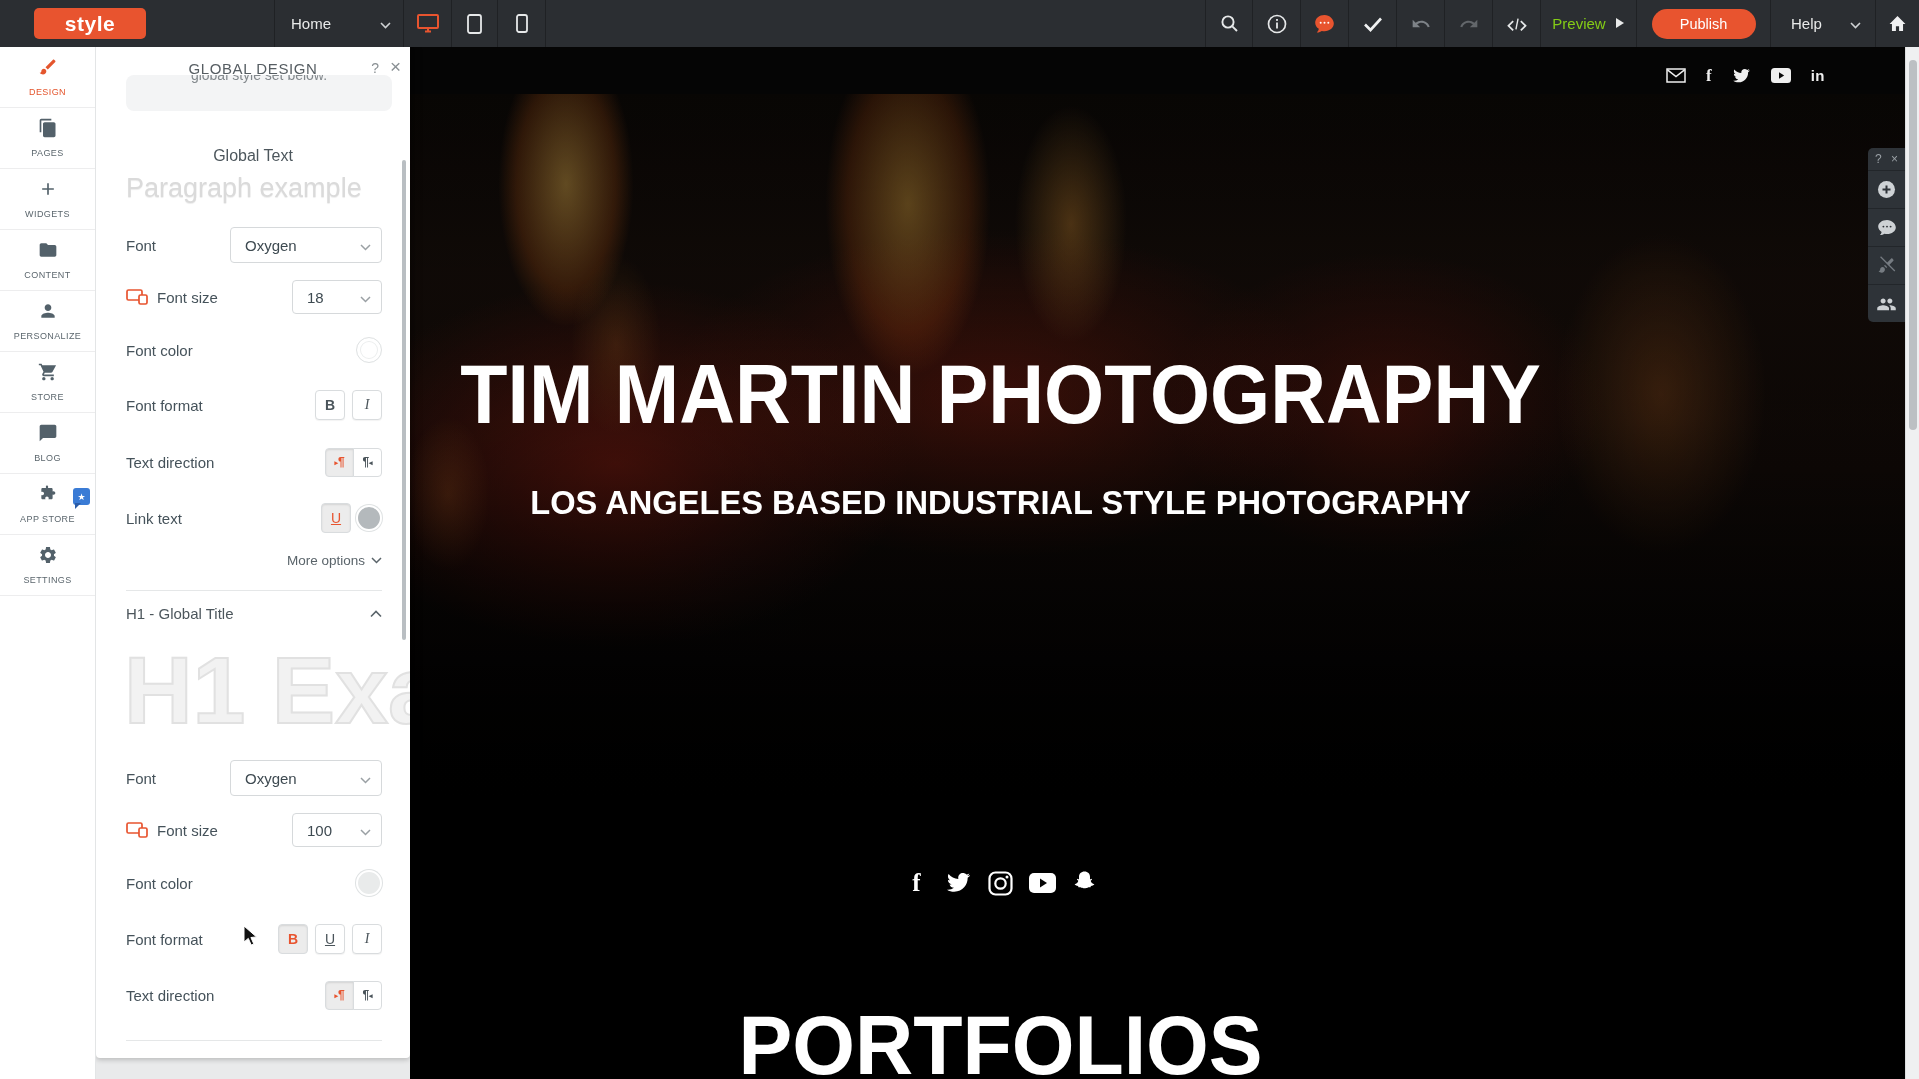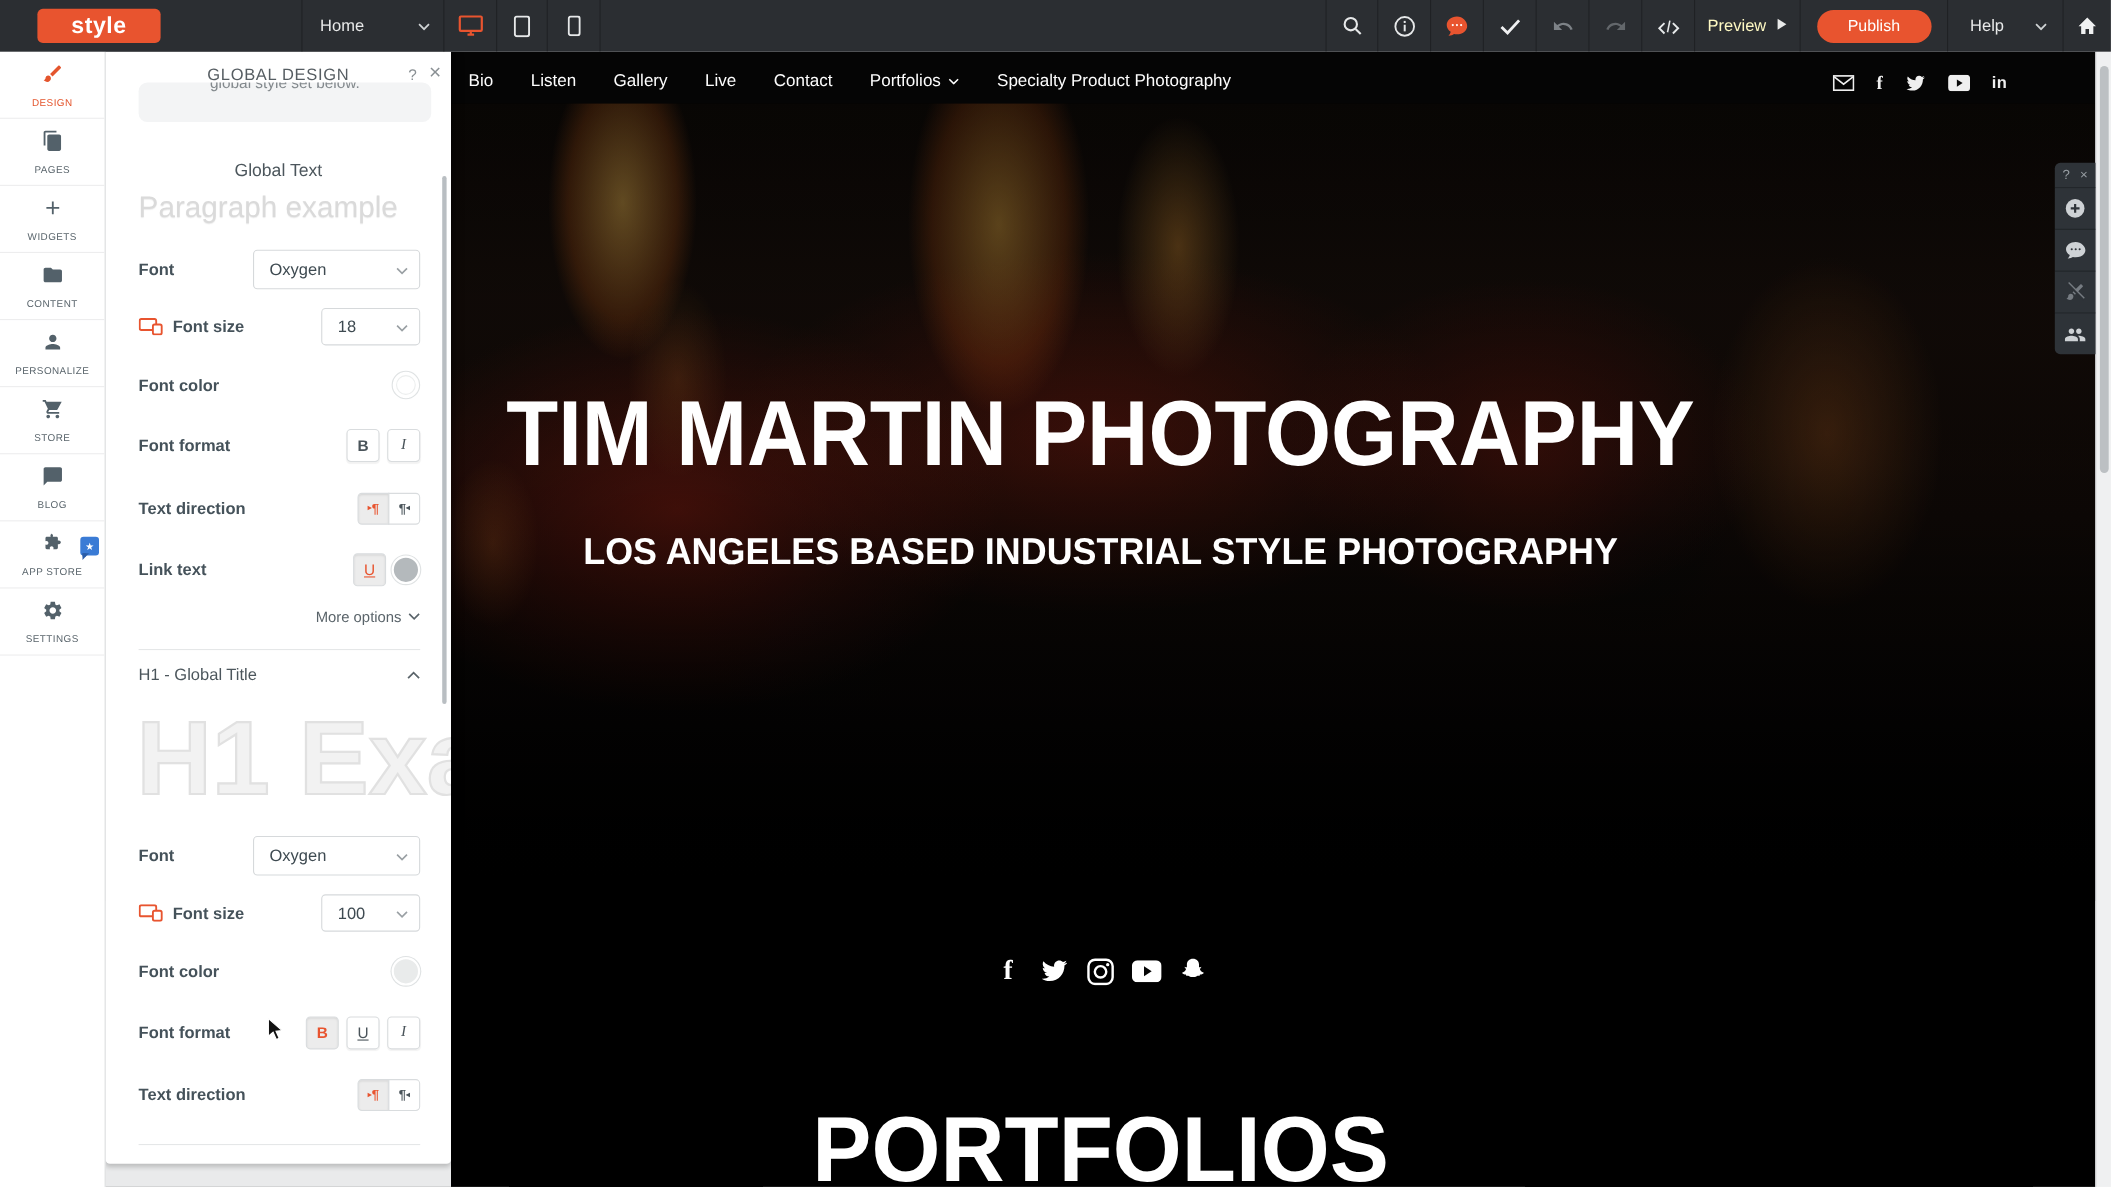--- a/index.html
+++ b/index.html
@@ -6,21 +6,21 @@
   html,body { width:1919px; height:1079px; overflow:hidden; font-family:"Liberation Sans", sans-serif; background:#fff; }
   #app { position:relative; width:1919px; height:1079px; }
 
   
   .topbar { position:absolute; top:0; left:0; width:1919px; height:47px; background:#2b2e32; z-index:50; }
   .tb-seg { position:absolute; top:0; height:47px; display:flex; align-items:center; justify-content:center; border-left:1px solid rgba(0,0,0,.28); }
   .logo { position:absolute; left:34px; top:8px; width:112px; height:31px; background:#e8542f; border-radius:5px; color:#fff; font-weight:bold; font-size:21px; display:flex; align-items:center; justify-content:center; letter-spacing:.5px; }
   .page-select { left:274px; width:129px; justify-content:space-between; padding:0 12px 0 16px; color:#e9eaea; font-size:15px; cursor:pointer; }
   .tb-icon { color:#d9dbdc; }
   .tb-icon svg { display:block; }
-  .preview-seg { color:#fef9c3; font-size:15px; gap:9px; cursor:pointer; }
+  .preview-seg { color:#84cc16; font-size:15px; gap:9px; cursor:pointer; }
   .publish-btn { width:104px; height:30px; background:#e8542f; border:none; border-radius:15px; color:#fff; font-size:14.5px; font-family:inherit; cursor:pointer; }
   .help-seg { justify-content:space-between; padding:0 14px 0 20px; color:#e9eaea; font-size:15px; cursor:pointer; }
 
   
   .sidebar { position:absolute; left:0; top:47px; width:96px; bottom:0; background:#ffffff; border-right:1px solid #e3e5e6; z-index:40; }
   .sb-item { position:relative; width:100%; height:61px; border-bottom:1px solid #ededee; display:flex; flex-direction:column; align-items:center; justify-content:center; gap:6px; cursor:pointer; }
   .sb-item .sb-label { font-size:9px; letter-spacing:.4px; color:#5b666d; }
   .sb-item svg { fill:#53616a; }
   .sb-item.active .sb-label { color:#e4552d; }
   .sb-item.active svg { fill:#e4552d; }
@@ -32,21 +32,21 @@
   .panel-card { position:absolute; left:0; right:0; top:0; height:1011px; background:#fff; border-radius:0 0 4px 4px; box-shadow:0 2px 5px rgba(0,0,0,.2); overflow:hidden; }
   .panel-head { position:relative; height:40px; }
   .panel-title { position:absolute; left:0; right:0; top:13px; text-align:center; font-size:15px; letter-spacing:.6px; color:#565d62; }
   .panel-help { position:absolute; right:31px; top:13px; font-size:14px; color:#8a9094; cursor:pointer; }
   .panel-close { position:absolute; right:9px; top:9px; font-size:19px; color:#8a9094; cursor:pointer; }
   .note-box { position:absolute; left:30px; right:18px; top:28px; height:36px; background:#f3f4f5; border-radius:8px; overflow:hidden; }
   .note-box .note-text { margin-top:-8px; text-align:center; font-size:14px; color:#83898d; }
   .sec-heading { position:absolute; left:0; right:0; top:100px; text-align:center; font-size:16px; color:#4c565c; }
   .para-preview { position:absolute; left:30px; top:126px; font-size:27px; color:#dadada; text-shadow:0 1px 1px rgba(0,0,0,.08); }
   .p-row { position:absolute; left:30px; right:28px; height:36px; display:flex; align-items:center; }
-  .p-label { font-size:15px; color:#45525a; display:flex; align-items:center; gap:8px;font-weight:bold; }
+  .p-label { font-size:15px; color:#45525a; display:flex; align-items:center; gap:8px; }
   .p-ctrl { margin-left:auto; display:flex; align-items:center; }
   .dd { height:36px; border:1px solid #d6d9db; border-radius:4px; background:#fff; display:flex; align-items:center; padding:0 10px 0 14px; font-size:15px; color:#3e4a51; cursor:pointer; }
   .dd .dd-chev { margin-left:auto; }
   .dd-font { width:152px; }
   .dd-size { width:90px; height:34px; }
   .swatch { width:26px; height:26px; border-radius:50%; cursor:pointer; }
   .swatch-white { background:#fff; border:1px solid #dfe2e3; box-shadow:inset 0 0 0 3px #fff, inset 0 0 0 4px #eceeee; }
   .swatch-gray { background:#b4b9bc; border:2px solid #fff; box-shadow:0 0 0 1px #dfe2e3; }
   .swatch-light { background:#e9ebeb; border:2px solid #fff; box-shadow:0 0 0 1px #dfe2e3; }
   .fmt-btn { width:30px; height:30px; border:1px solid #d9dcde; border-radius:4px; background:#fff; display:flex; align-items:center; justify-content:center; font-size:14px; color:#4a545a; margin-left:7px; cursor:pointer; box-shadow:0 1px 1px rgba(0,0,0,.05); }
@@ -454,34 +454,20 @@
 
       <div class="divider" style="top:993px;"></div>
       <div class="panel-scrollbar"></div>
     </div>
   </div>
 
   <div class="site">
     <div class="hero-img"></div>
 
     <div class="site-nav">
-      <div class="nav-links">
-        <span class="nav-link">Bio</span>
-        <span class="nav-link">Listen</span>
-        <span class="nav-link">Gallery</span>
-        <span class="nav-link">Live</span>
-        <span class="nav-link">Contact</span>
-        <span class="nav-link">
-            <span>Portfolios</span>
-            <svg width="10" height="6" viewBox="0 0 10 6">
-              <path d="M1 1l4 4 4-4" stroke="#fdfdfd" stroke-width="1.4" fill="none"></path>
-            </svg>
-          </span>
-        <span class="nav-link">Specialty Product Photography</span>
-      </div>
       <div class="nav-socials">
         <span class="nav-soc">
             <svg width="20" height="15" viewBox="0 0 20 15">
               <rect x="1" y="1" width="18" height="13" stroke="#efefef" stroke-width="1.5" fill="none"></rect>
               <path d="M1.5 1.8L10 8.5l8.5-6.7" stroke="#efefef" stroke-width="1.5" fill="none"></path>
             </svg>
           </span>
         <span class="nav-soc fb-text">f</span>
         <span class="nav-soc">
             <svg width="19" height="16" viewBox="0 0 24 20">

